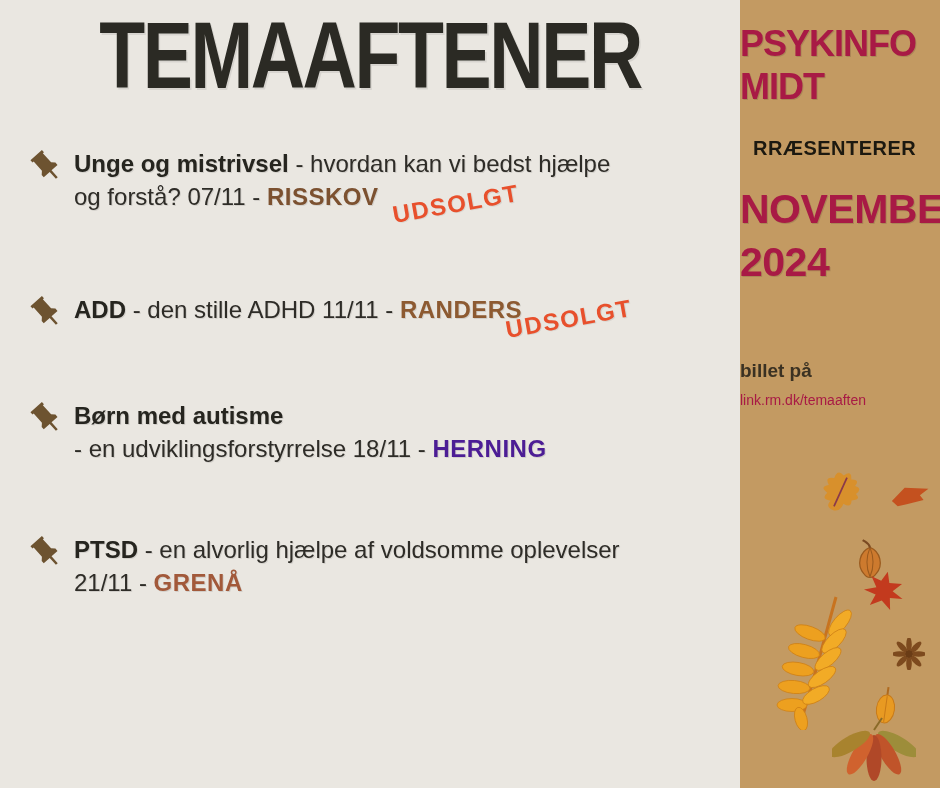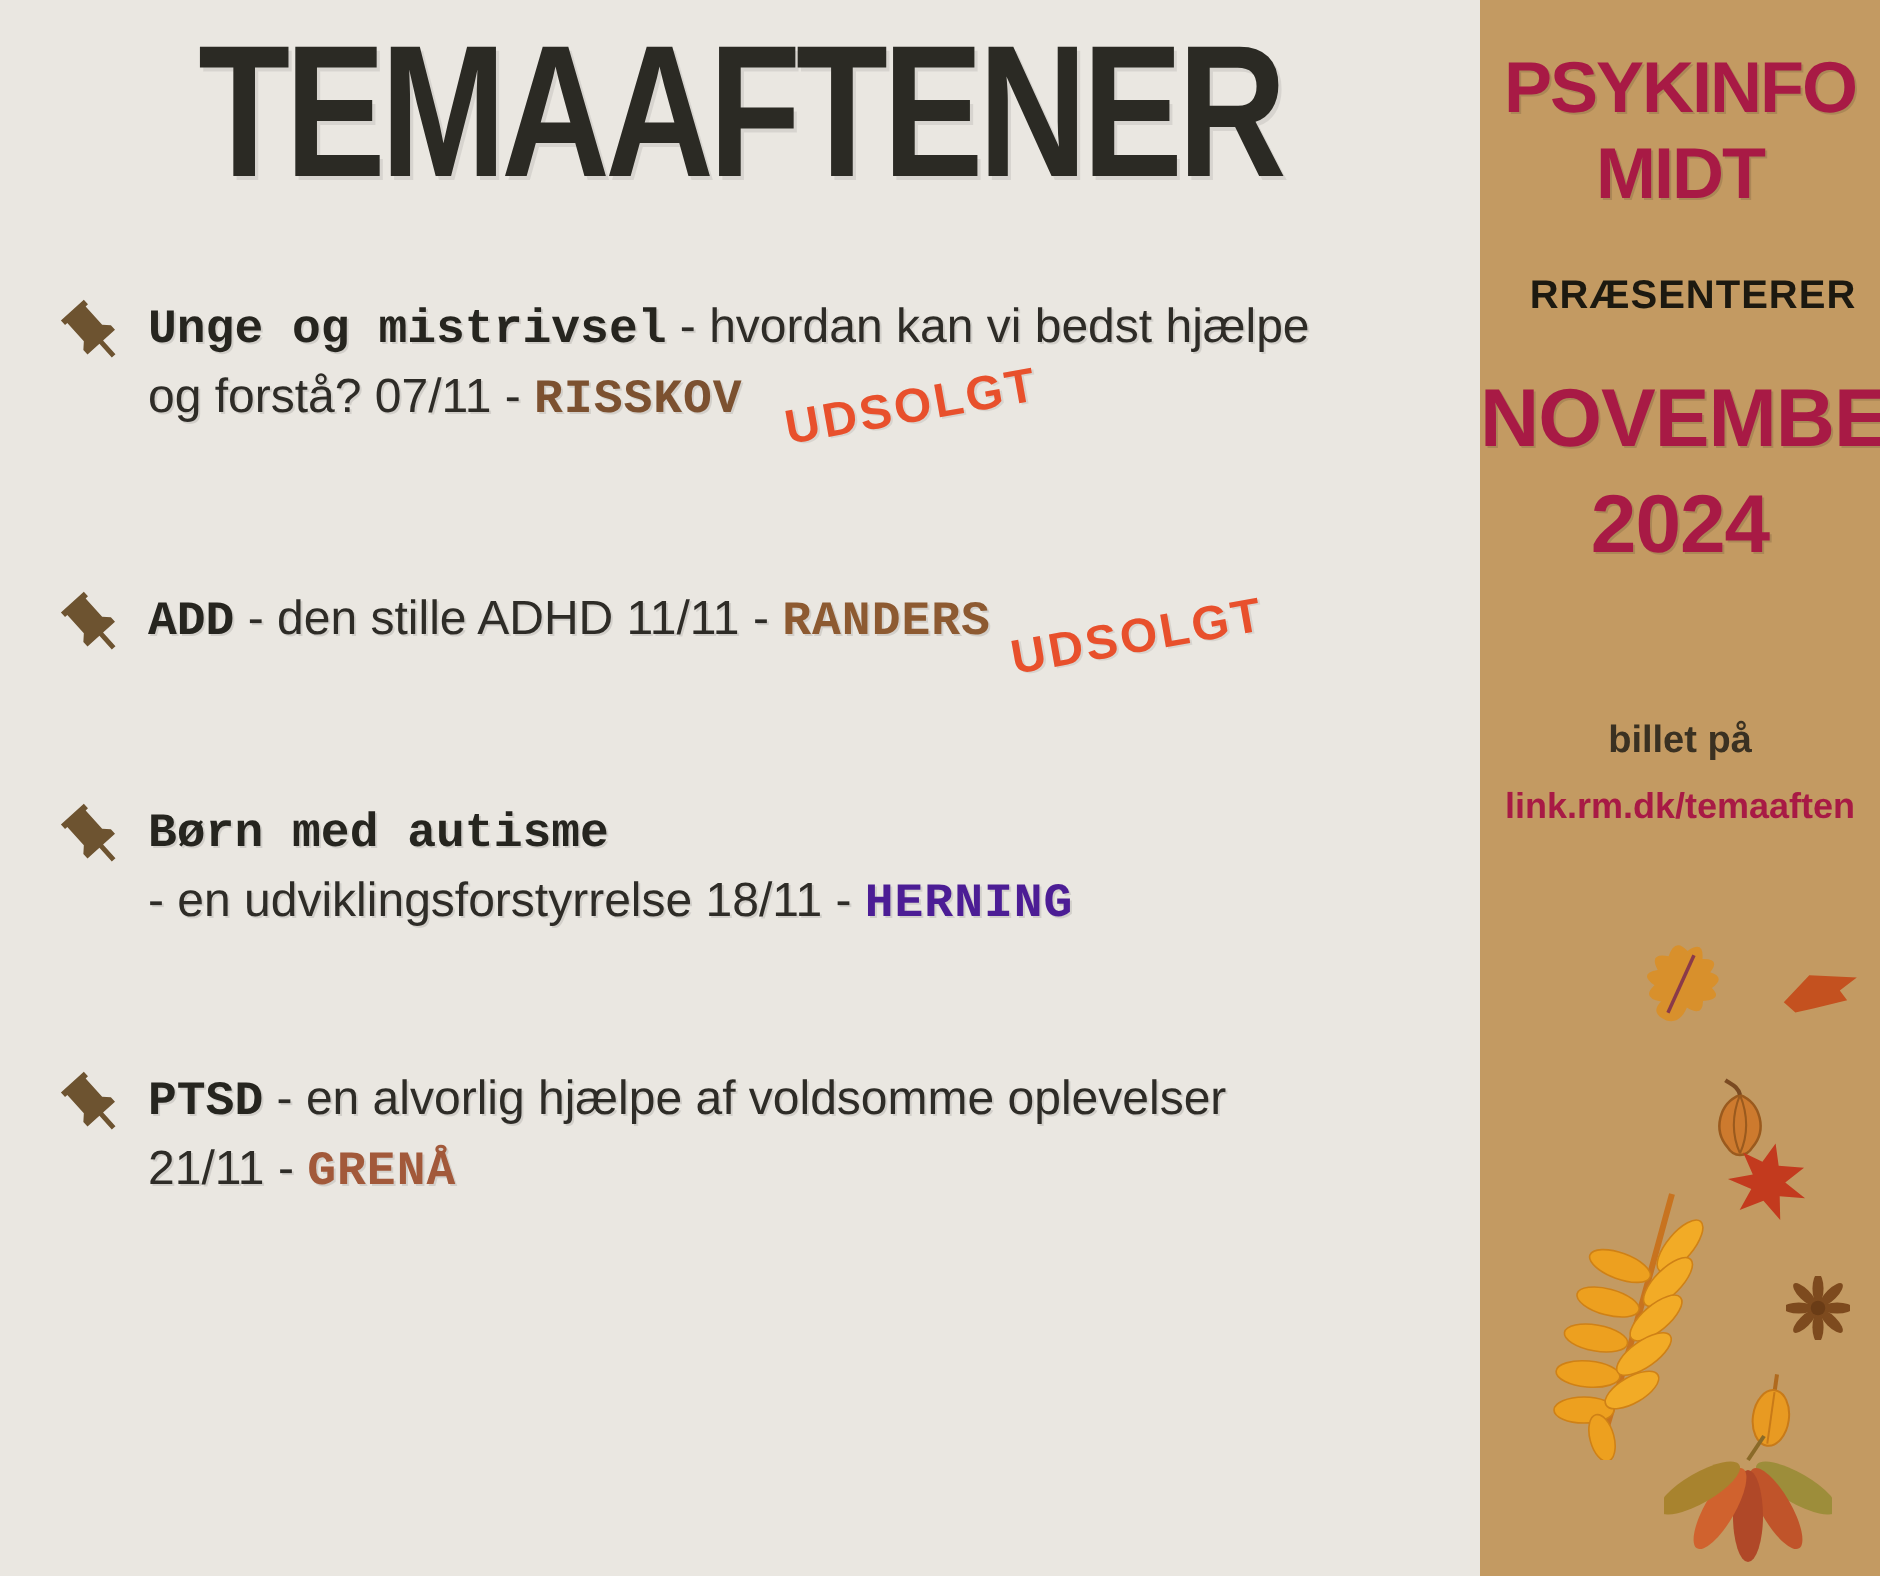--- a/index.html
+++ b/index.html
@@ -13,39 +13,39 @@
   
   .left{position:relative;width:740px;height:100%;background:var(--left-bg);}
   .title{position:absolute;top:2px;left:0;width:100%;margin:0;text-align:center;
          font-size:94px;font-weight:800;letter-spacing:-3px;color:var(--ink);
          transform:scaleX(0.8);text-shadow:2px 2px 0 rgba(0,0,0,0.08);}
   .event{position:absolute;left:28px;width:672px;display:flex;align-items:flex-start;}
   .pin{flex:0 0 38px;margin-top:0;}
   .pin svg{display:block}
   .event-text{margin:0 0 0 8px;font-size:24px;line-height:1.36;color:var(--body-text);
               font-weight:500;text-shadow:1px 1px 0 rgba(0,0,0,0.10);}
-  .event-text b{font-weight:800;color:#26251f;font-family:Liberation Mono, monospace;}
+  .event-text b{font-weight:800;color:#26251f;}
   .city{font-weight:800;letter-spacing:0.5px;}
   .stamp{position:absolute;font-size:24px;font-weight:800;color:var(--stamp);
          letter-spacing:1.5px;transform:rotate(-10deg);
          text-shadow:1px 1px 0 rgba(0,0,0,0.08);}
   
   .sidebar{position:relative;width:200px;height:100%;background:var(--sidebar-bg);
-           text-align:center;}
+           }
   .brand{position:absolute;top:22px;width:100%;font-size:36px;font-weight:800;
          color:var(--crimson);line-height:1.2;letter-spacing:-1px;
          text-shadow:1px 1px 0 rgba(0,0,0,0.12);}
   .presents{position:absolute;top:137px;width:100%;font-size:20px;font-weight:700;
             color:#1c1910;letter-spacing:0.5px;padding-left:13px;}
   .month{position:absolute;top:183px;width:100%;font-size:41px;font-weight:800;
          color:var(--crimson);line-height:1.3;letter-spacing:-0.5px;
          text-shadow:1px 1px 0 rgba(0,0,0,0.12);}
   .cta{position:absolute;top:328px;width:100%;font-size:19px;font-weight:600;
        color:#3a3122;line-height:1.5;}
-  .cta-link{display:block;margin-top:5px;font-size:18px;font-weight:700;
+  .cta-link{display:block;margin-top:5px;font-size:14px;font-weight:400;
             color:var(--crimson);text-decoration:none;}
   .deco{position:absolute;}
 </style>
 </head>
 <body>
 
 <div class="page">
 
   <div class="left">
     <h1 class="title">TEMAAFTENER</h1>

